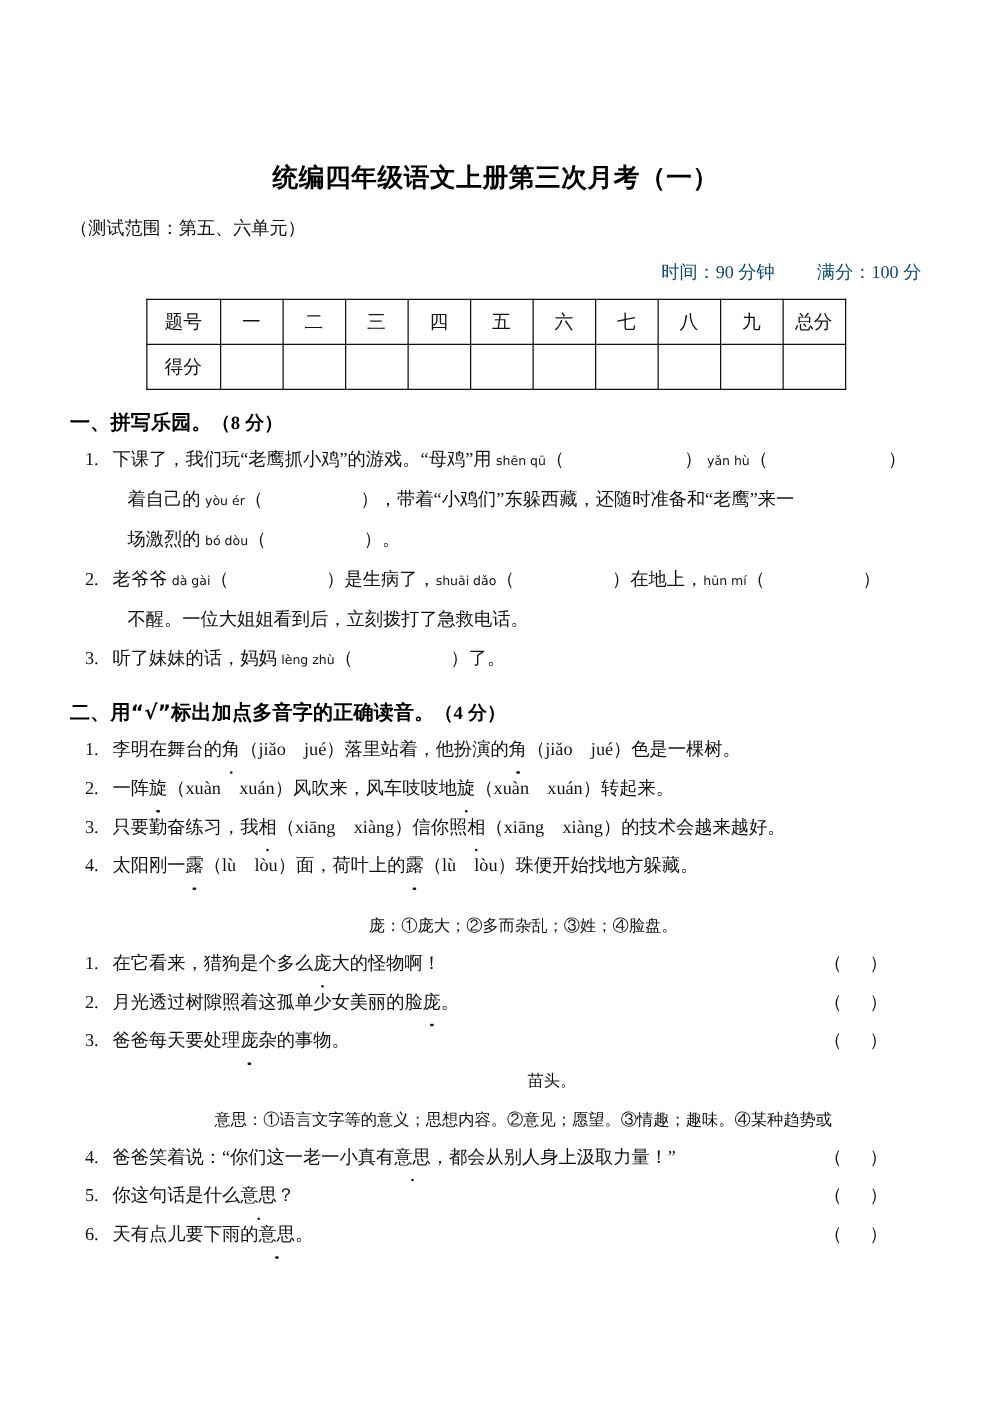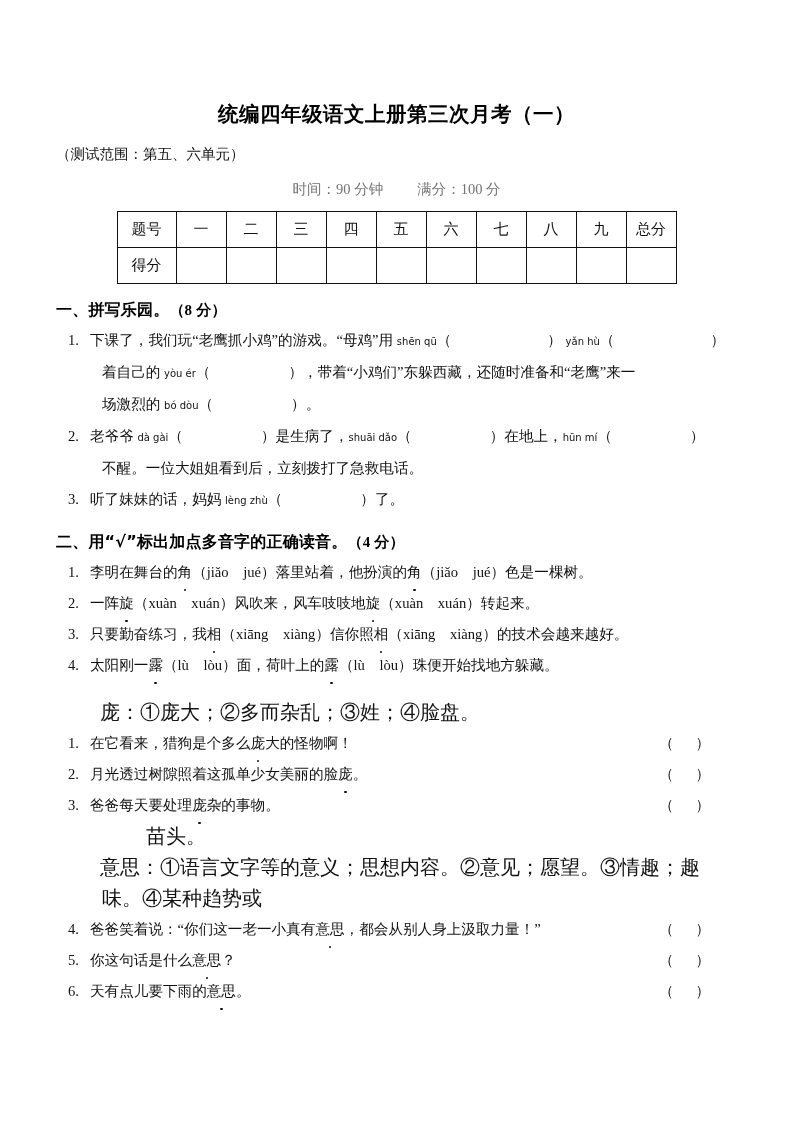--- a/index.html
+++ b/index.html
@@ -14,20 +14,21 @@
     color: #1a1a1a;
     position: relative;
     overflow: hidden;
   }
   .page {
     position: relative;
     width: 793px;
     height: 862px;
     box-sizing: border-box;
     padding: 0 56px;
+    margin-top: 28px;
   }
 
   
   .doc-title {
     margin: 0;
     padding-top: 100px;
     text-align: center;
     font-family: "DejaVu Sans", "Liberation Sans", sans-serif;
     font-size: 20.5px;
     font-weight: 700;
@@ -36,23 +37,23 @@
   }
   .doc-subtitle {
     margin: 0;
     padding-top: 17px;
     font-size: 14.5px;
     color: #111;
   }
   .doc-meta {
     margin: 0;
     padding-top: 16px;
-    text-align: center;
+    text-align: right;
     font-size: 14.5px;
-    color: #737373;
+    color: #0c4a6e;
   }
   .doc-meta .gap { display: inline-block; width: 34px; }
 
   
   .score-table-wrap {
     margin-top: 12px;
     display: flex;
     justify-content: center;
   }
   table.score-table {
@@ -96,26 +97,27 @@
   }
   .q .num {
     position: absolute;
     left: 12px;
     top: 0;
   }
   .q.cont { padding-left: 46px; }
 
   
   .gloss {
-    font-size: 20px;
+    font-size: 13px;
     line-height: 31px;
     color: #111;
     margin: 0;
     padding-left: 46px;
     text-indent: -2px;
+    text-align: center;
   }
   .gloss .wrap-indent { display: inline-block; width: 46px; }
 
   
   .q.with-paren { padding-right: 120px; }
   .paren {
     position: absolute;
     right: 0;
     top: 0;
     width: 78px;

